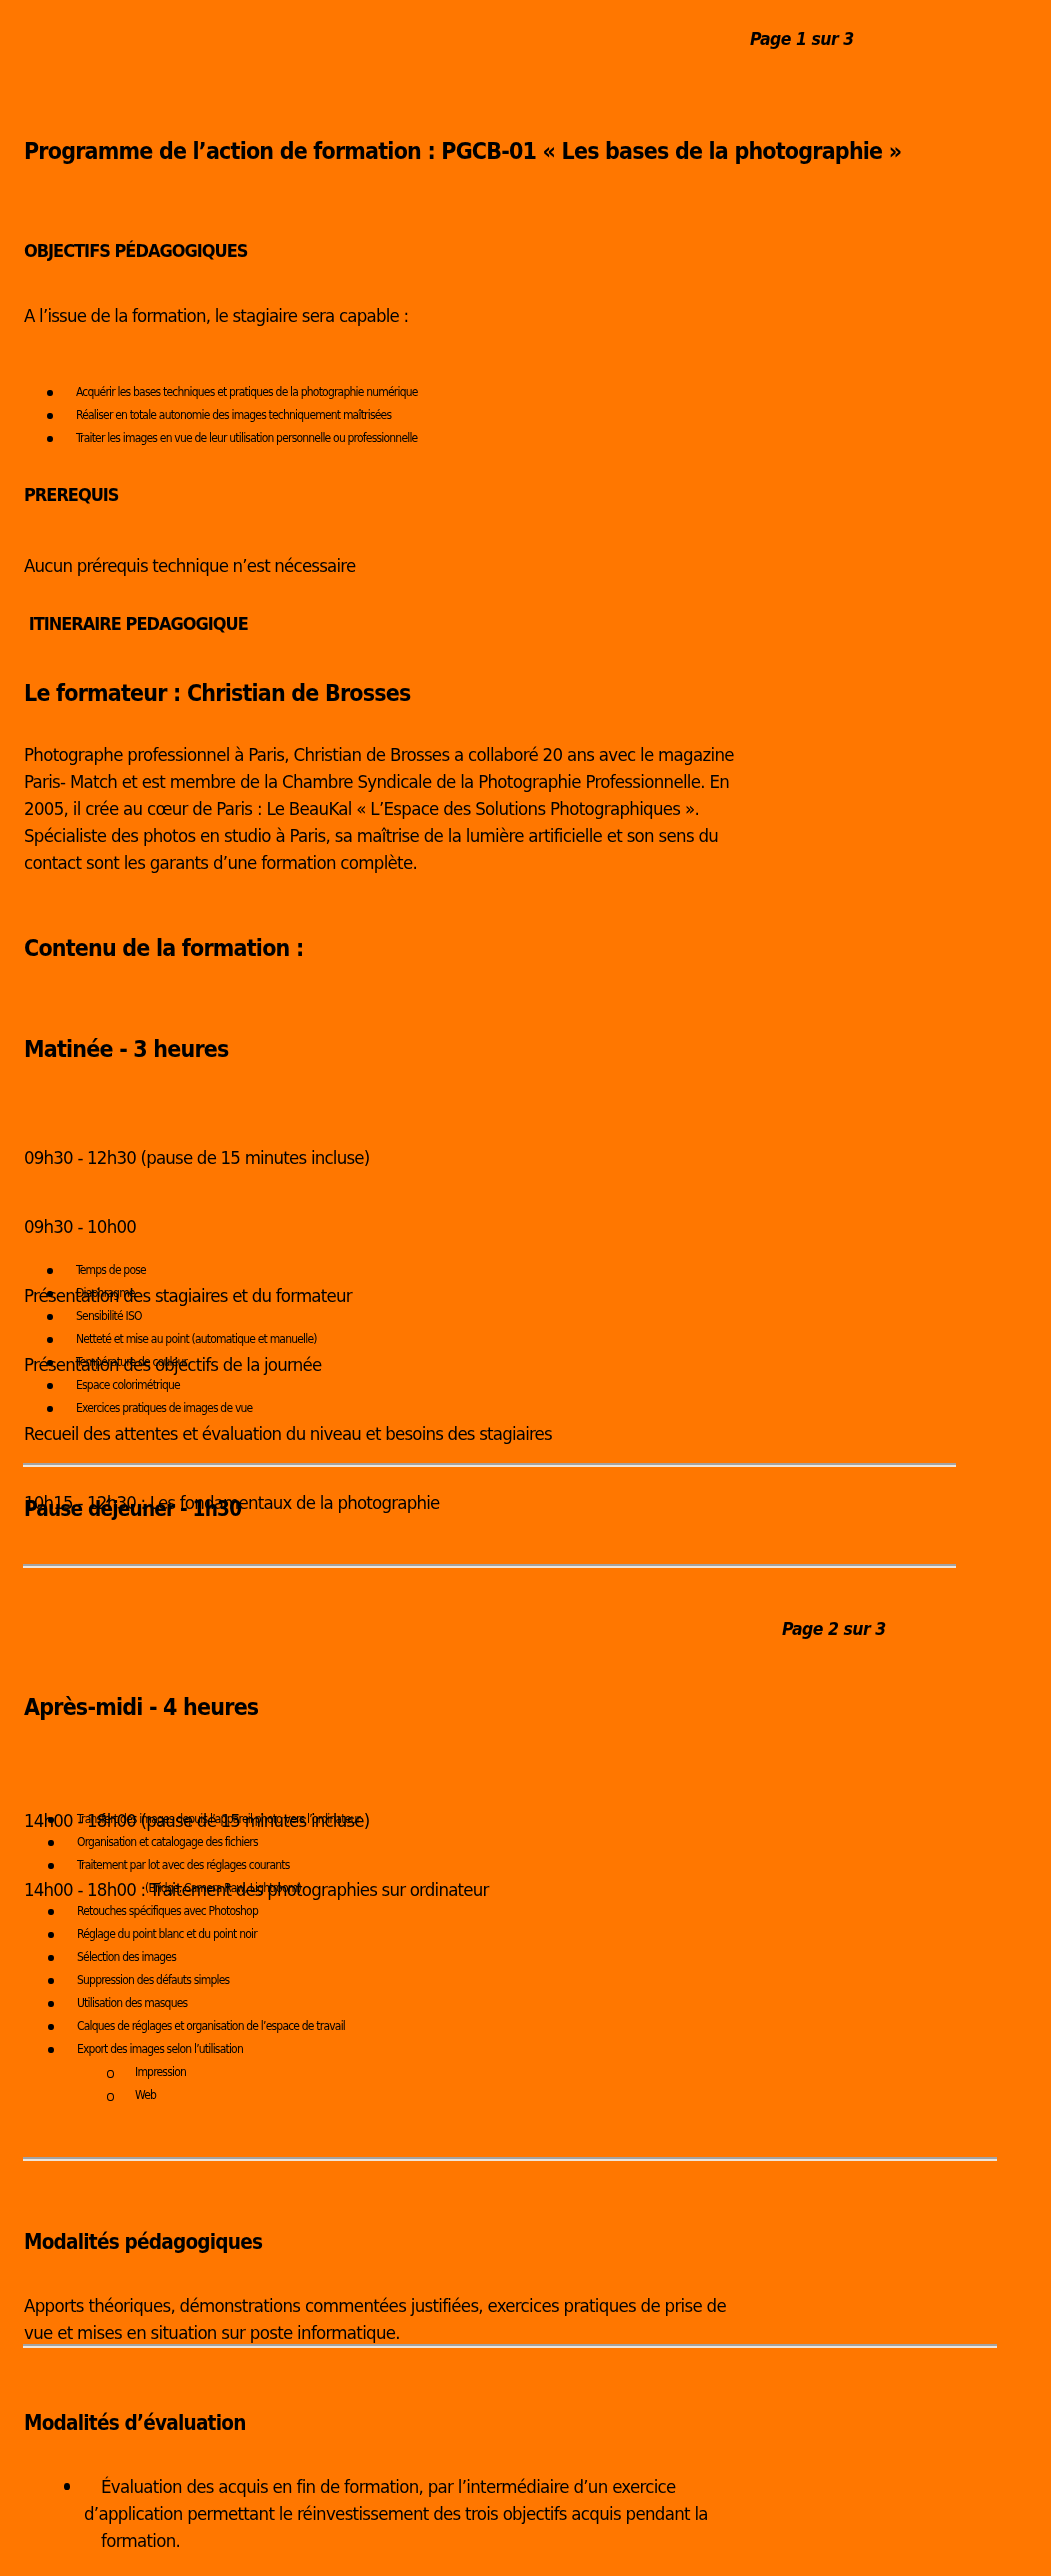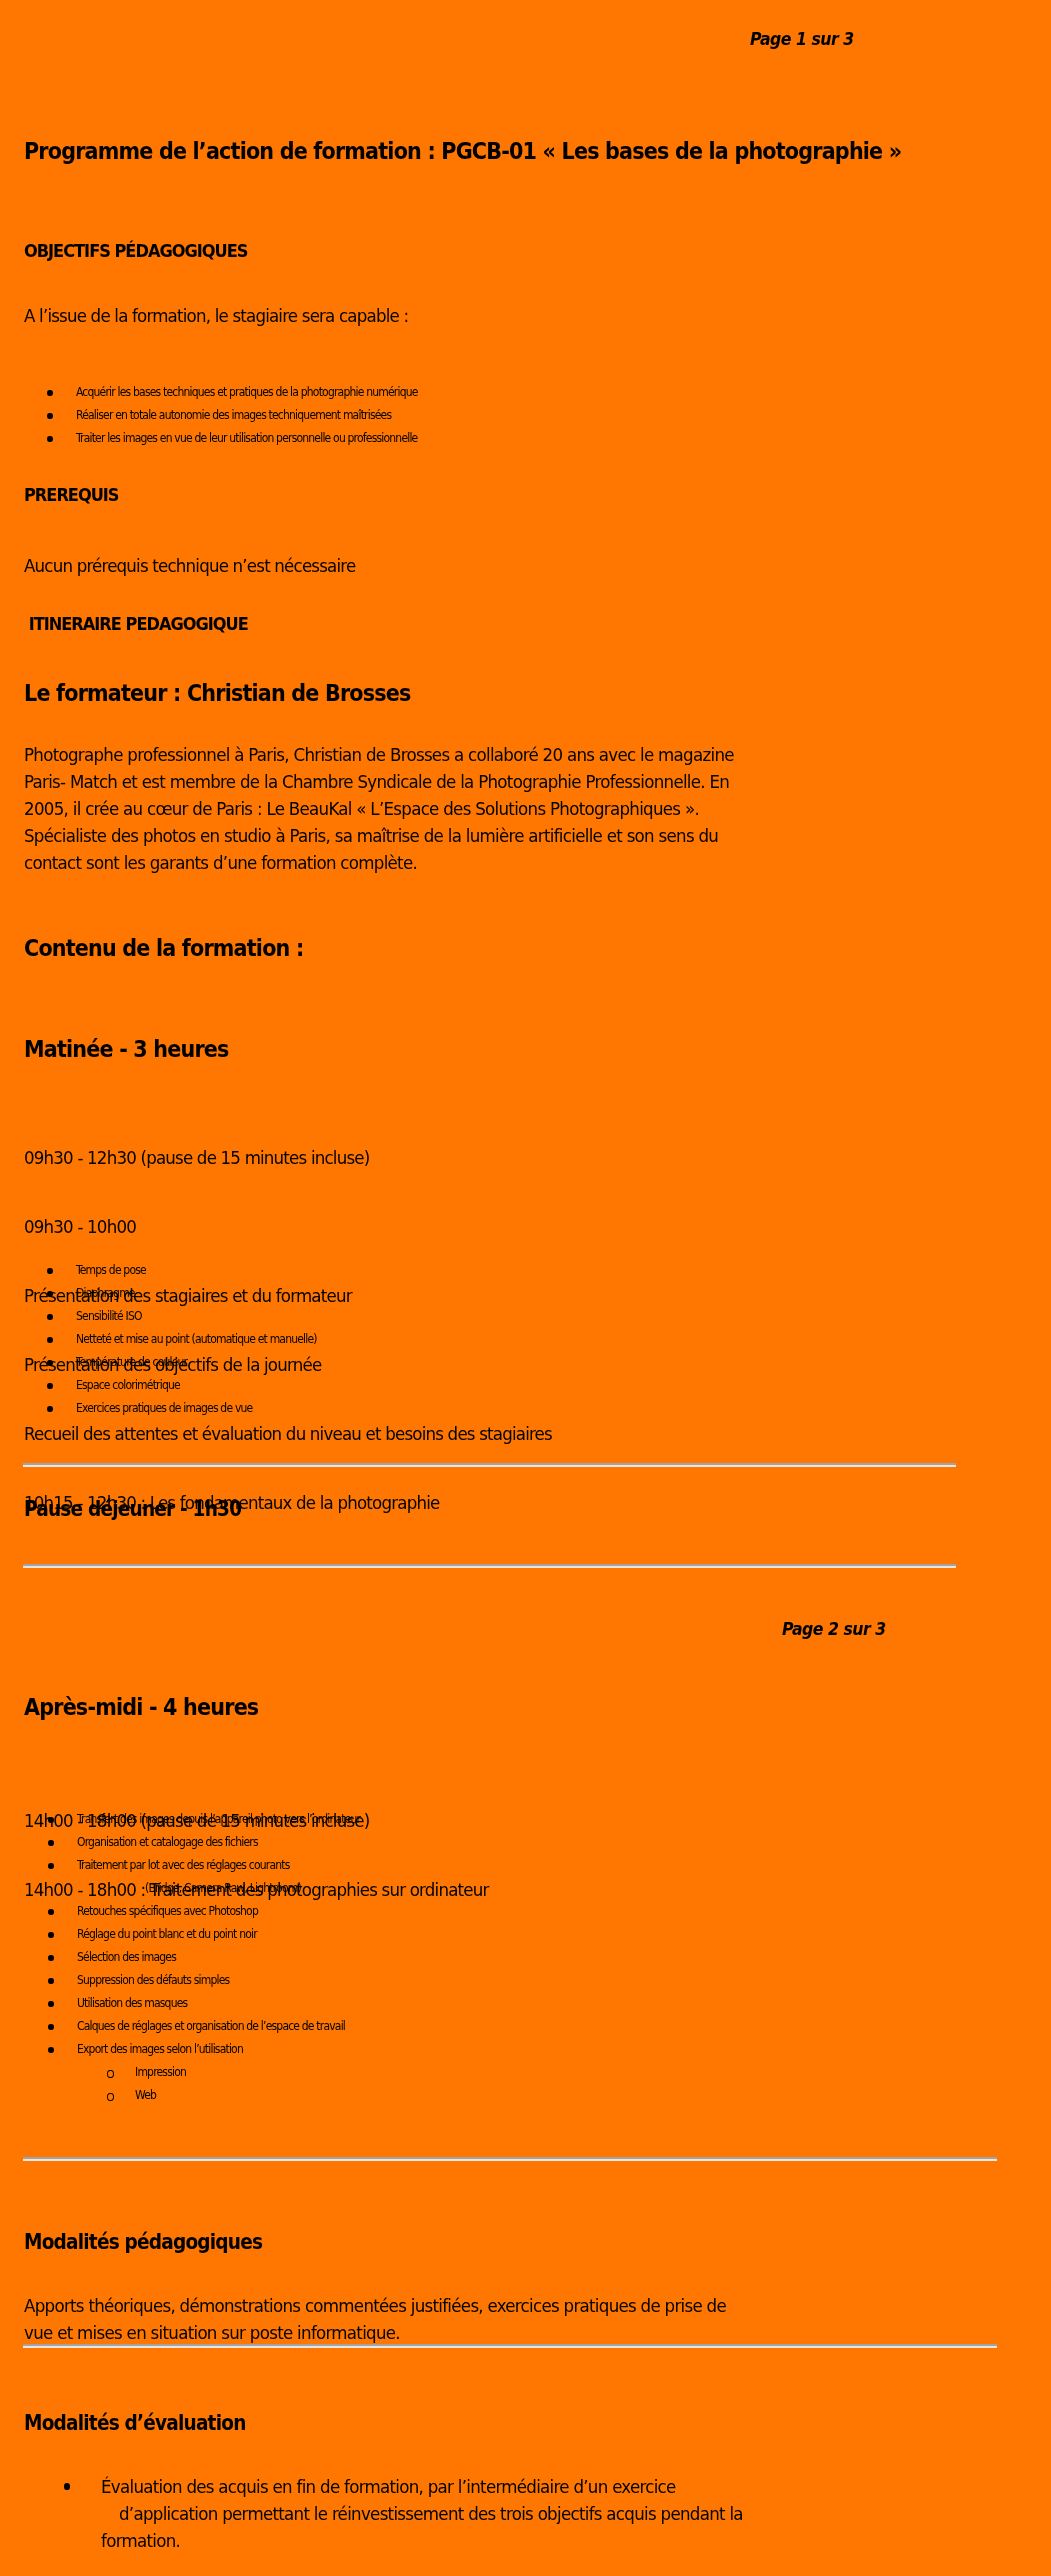--- a/index.html
+++ b/index.html
@@ -188,16 +188,16 @@
   <div>vue et mises en situation sur poste informatique.</div>
 </div>
 
 <div class="hr" style="left:23px; top:2344px; width:974px;"></div>
 
 <div class="abs h3" style="left:24px; top:2411px;">Modalités d’évaluation</div>
 
 <div class="abs para" style="left:0; top:2473px; white-space:nowrap;">
   <span style="position:absolute; left:64px; top:10.3px; width:5.7px; height:6.7px; border-radius:50%; background:#000;"></span>
   <div style="padding-left:101px;">Évaluation des acquis en fin de formation, par l’intermédiaire d’un exercice</div>
-  <div style="padding-left:119px;">d’application permettant le réinvestissement des trois objectifs acquis pendant la</div>
+  <div style="padding-left:84px;">d’application permettant le réinvestissement des trois objectifs acquis pendant la</div>
   <div style="padding-left:101px;">formation.</div>
 </div>
 
 
 </body></html>

